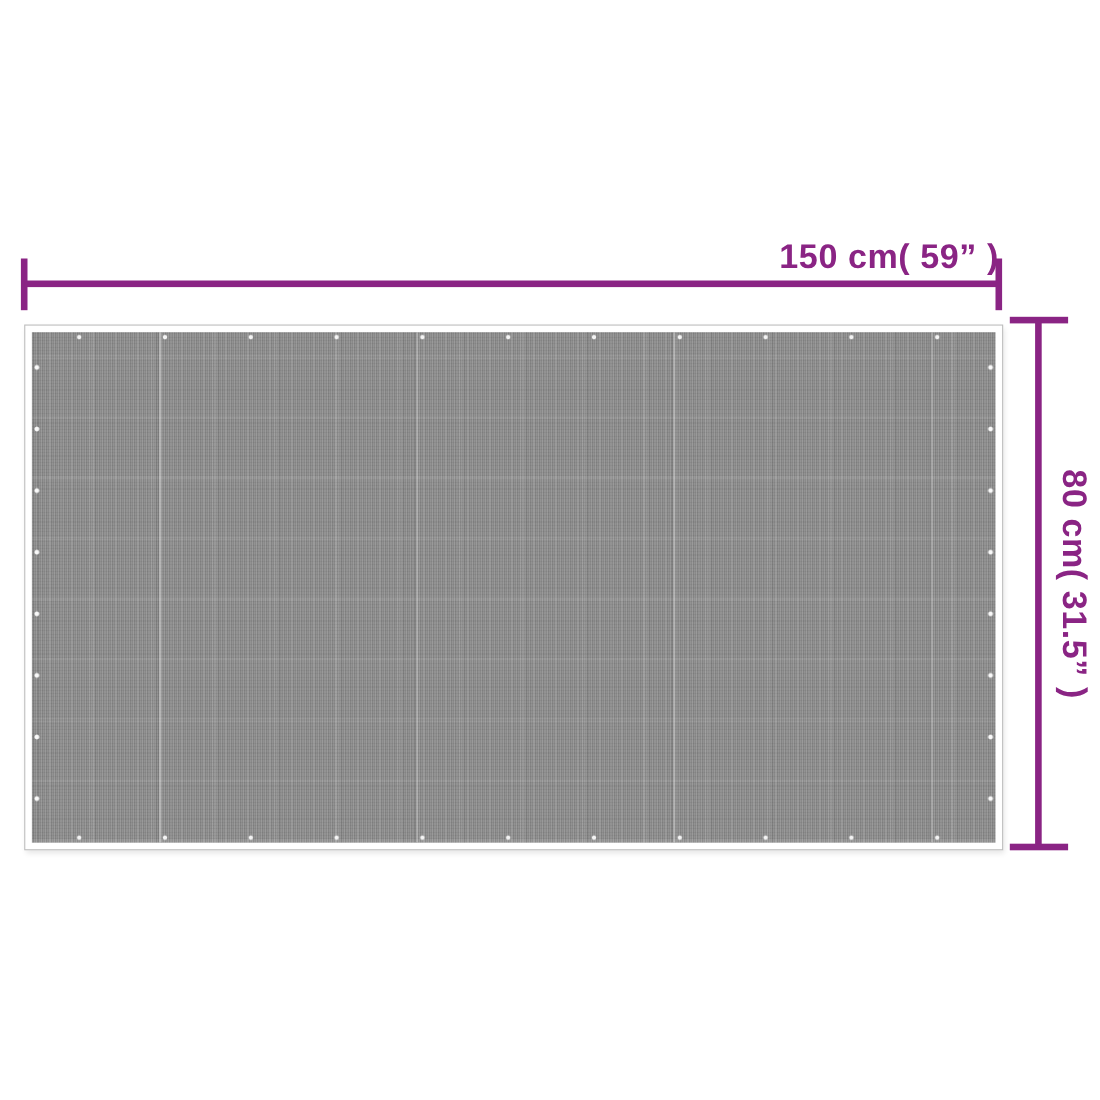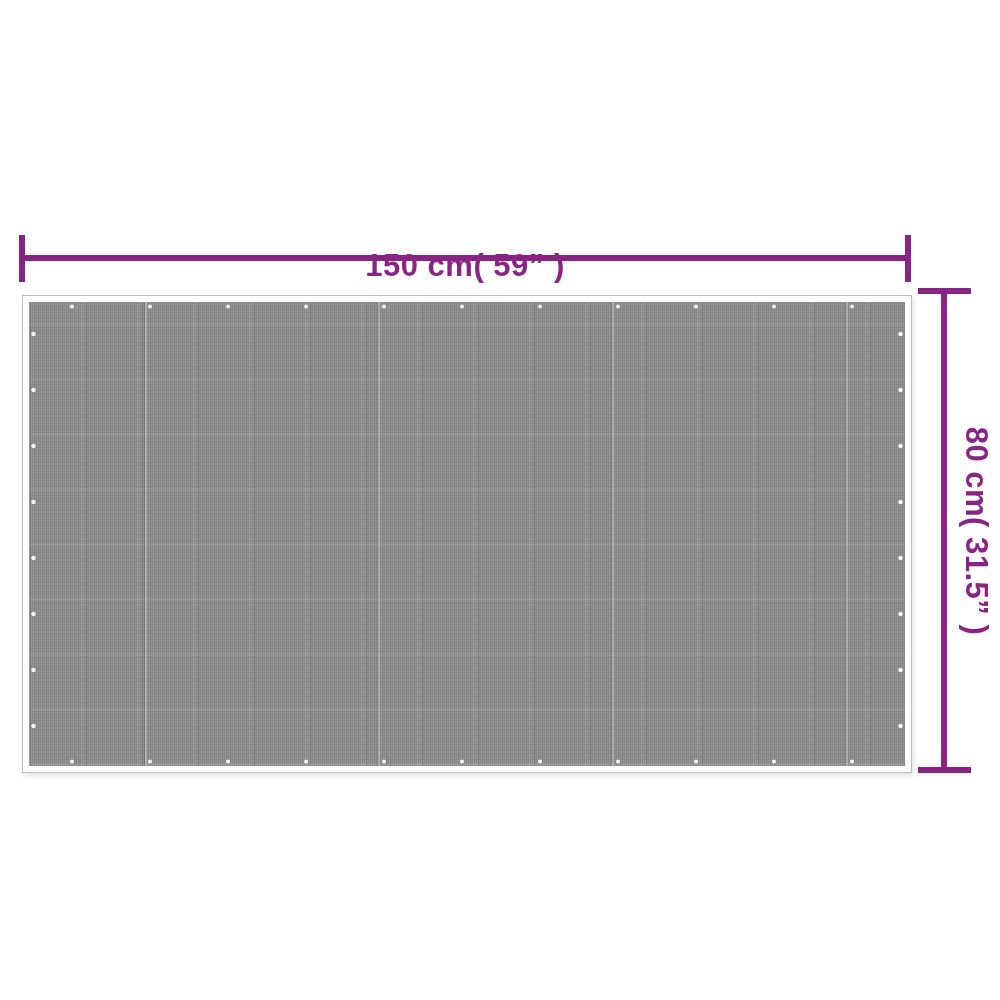--- a/index.html
+++ b/index.html
@@ -15,21 +15,21 @@
   }
   .canvas{position:absolute;inset:0;background:#ffffff;}
 
   
   .dim-label{
     position:absolute;color:var(--accent);
     font-weight:bold;font-size:31px;letter-spacing:0.5px;
     white-space:nowrap;
   }
   .dim-label.width{
-    left:22px;width:886px;top:216px;text-align:center;margin-top:32px;
+    left:22px;width:886px;top:216px;text-align:right;
   }
   .dim-label.height{
     left:976px;top:531px;
     transform:translate(-50%,-50%) rotate(90deg);
   }
 
   
   .dim-w{position:absolute;left:19px;top:235px;width:892px;height:47px;}
   .dim-w .line{position:absolute;left:3px;right:3px;top:20px;height:6px;background:var(--accent);}
   .dim-w .tick{position:absolute;top:0;width:6px;height:47px;background:var(--accent);}

